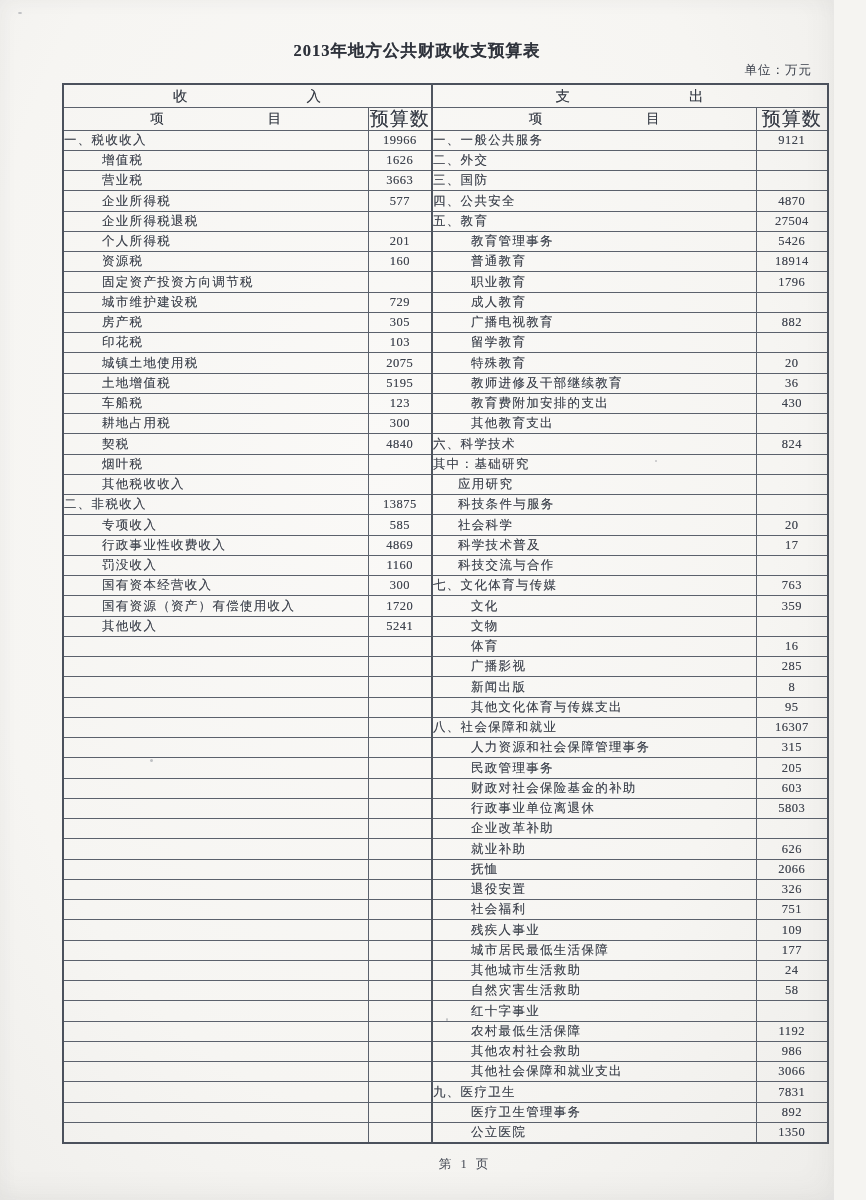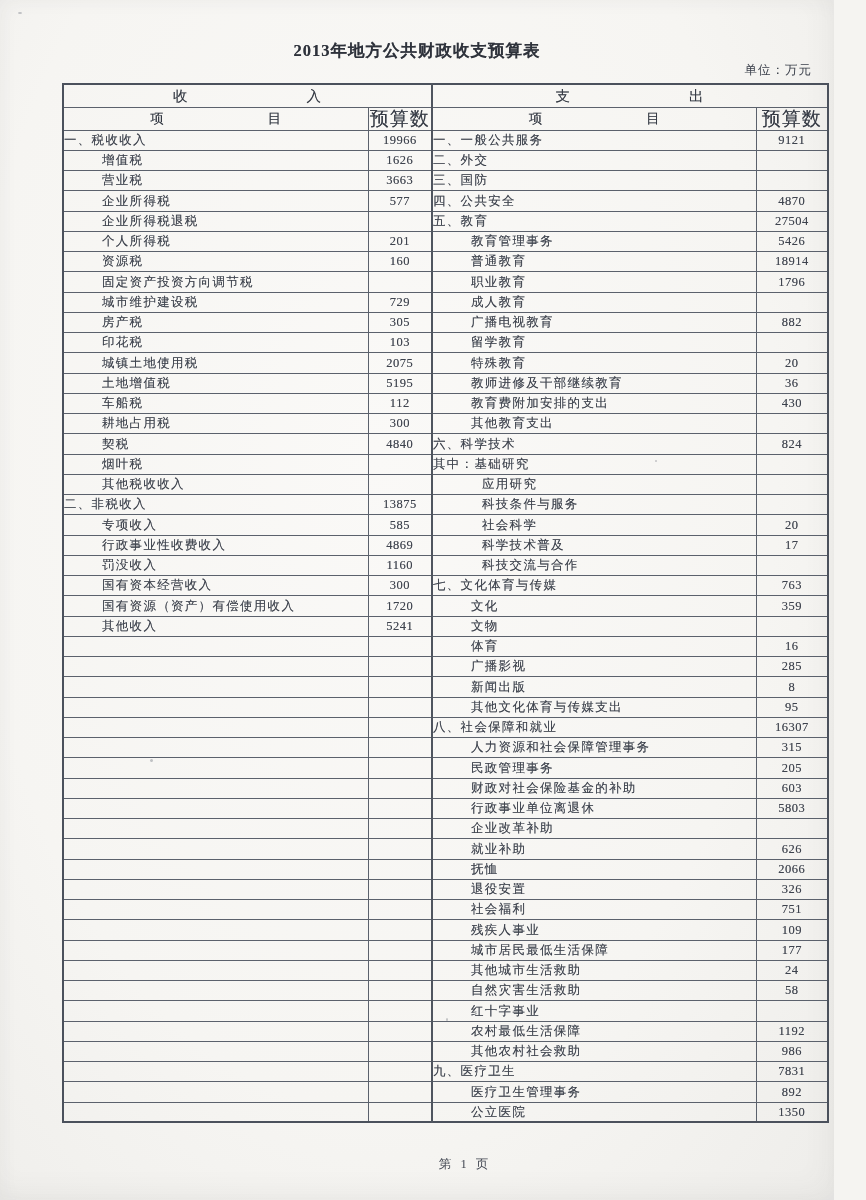--- a/index.html
+++ b/index.html
@@ -33,21 +33,21 @@
   }
   .mid{border-left:2px solid #4f555f;}
   thead tr{height:23px;}
   tbody tr{height:20.25px;}
   .sec-spread{display:flex;justify-content:center;align-items:center;gap:118px;font-size:14.5px;letter-spacing:1px;color:#353a44;}
   .item-spread{display:flex;justify-content:center;align-items:center;gap:104px;font-size:13.5px;color:#353a44;}
   th.budget-h{text-align:center;font-size:19px;letter-spacing:1px;color:#353a44;}
   td.item{font-size:12.5px;letter-spacing:1.3px;}
   td.item.ind0{}
   td.item.ind1{padding-left:38px;}
-  td.item.ind2{padding-left:49px;}
+  td.item.ind2{padding-left:25px;}
   td.num{text-align:center;font-size:12.5px;letter-spacing:0.5px;}
   .footer{
     position:absolute;top:1156px;left:0;width:100%;
     text-align:center;font-size:12.5px;letter-spacing:3px;color:#424752;padding-left:48px;
   }
   .speck{position:absolute;background:rgba(92,97,108,0.35);border-radius:50%;}
   .speck.s1{left:18px;top:12px;width:4px;height:2px;}
   .speck.s2{left:150px;top:759px;width:3px;height:3px;transform:rotate(40deg);}
   .speck.s3{left:446px;top:1018px;width:2px;height:3px;}
   .speck.s4{left:655px;top:460px;width:2px;height:2px;}
@@ -174,21 +174,21 @@
           <td class="num">20</td>
         </tr>
         <tr>
           <td class="item ind1">土地增值税</td>
           <td class="num">5195</td>
           <td class="item mid ind1">教师进修及干部继续教育</td>
           <td class="num">36</td>
         </tr>
         <tr>
           <td class="item ind1">车船税</td>
-          <td class="num">112</td>
+          <td class="num">123</td>
           <td class="item mid ind1">教育费附加安排的支出</td>
           <td class="num">430</td>
         </tr>
         <tr>
           <td class="item ind1">耕地占用税</td>
           <td class="num">300</td>
           <td class="item mid ind1">其他教育支出</td>
           <td class="num"></td>
         </tr>
         <tr>
@@ -373,20 +373,26 @@
         </tr>
         <tr>
           <td class="item ind0"></td>
           <td class="num"></td>
           <td class="item mid ind1">其他农村社会救助</td>
           <td class="num">986</td>
         </tr>
         <tr>
           <td class="item ind0"></td>
           <td class="num"></td>
+          <td class="item mid ind1">其他社会保障和就业支出</td>
+          <td class="num">3066</td>
+        </tr>
+        <tr>
+          <td class="item ind0"></td>
+          <td class="num"></td>
           <td class="item mid ind0">九、医疗卫生</td>
           <td class="num">7831</td>
         </tr>
         <tr>
           <td class="item ind0"></td>
           <td class="num"></td>
           <td class="item mid ind1">医疗卫生管理事务</td>
           <td class="num">892</td>
         </tr>
         <tr>

